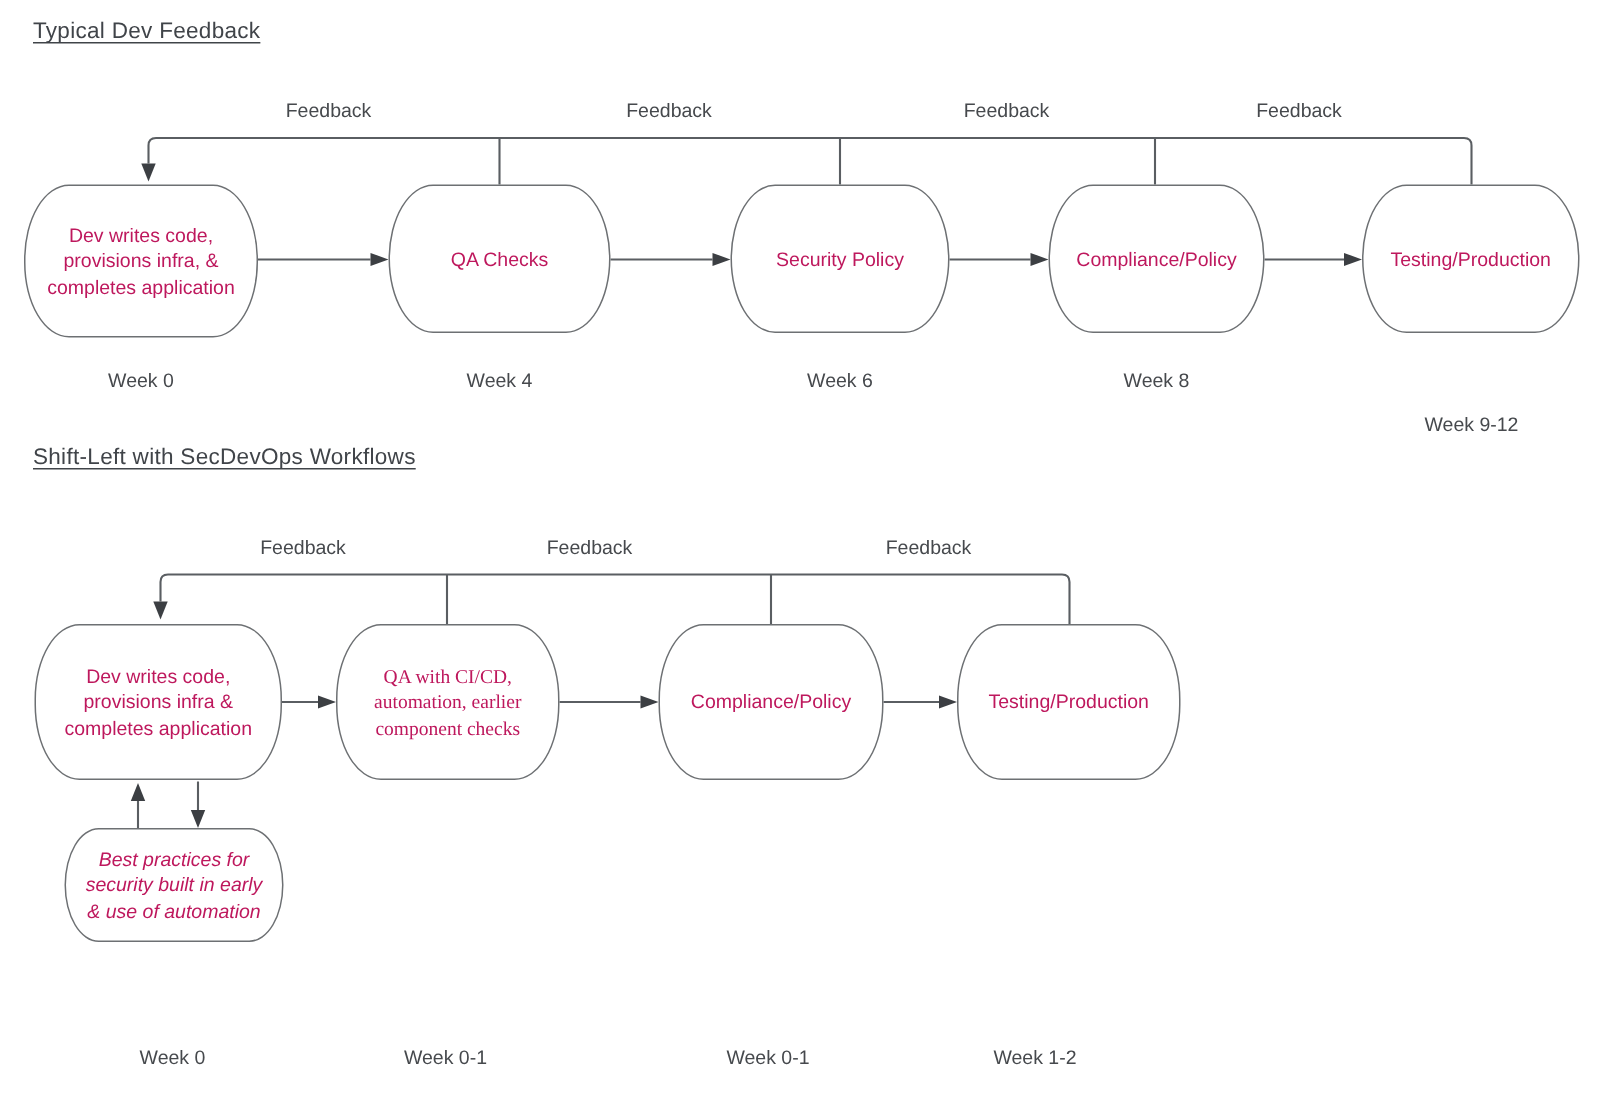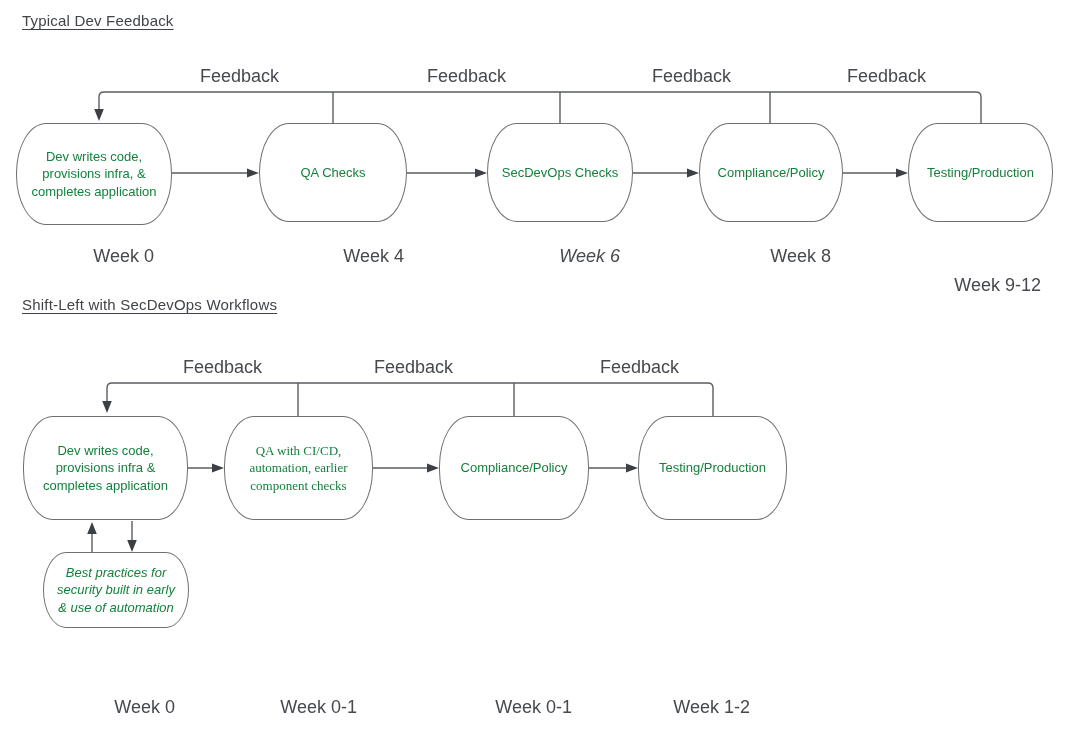--- a/index.html
+++ b/index.html
@@ -28,29 +28,29 @@
     background: #ffffff;
     display: flex;
     align-items: center;
     justify-content: center;
     text-align: center;
     box-sizing: border-box;
   }
   .node-label {
     font-size: 13px;
     line-height: 1.35;
-    color: #15803d;
+    color: #be185d;
     white-space: pre-line;
     padding: 0 4px;
   }
   .week-label, .feedback-label {
     position: absolute;
     width: 120px;
-    text-align: right;
-    font-size: 18px;
+    text-align: center;
+    font-size: 13px;
     color: #46494d;
     white-space: nowrap;
   }
   .connector-layer {
     position: absolute;
     left: 0; top: 0;
     width: 1080px; height: 732px;
   }
   .connector-layer path { stroke: #5a5e62; stroke-width: 1.4; fill: none; }
   .connector-layer polygon { fill: #3c3f43; stroke: none; }
@@ -104,32 +104,32 @@
 
   <div class="node" style="left:16px; top:123px; width:156px; height:102px;">
     <span class="node-label">Dev writes code,
 provisions infra, &amp;
 completes application</span>
   </div>
   <div class="node" style="left:259px; top:123px; width:148px; height:99px;">
     <span class="node-label">QA Checks</span>
   </div>
   <div class="node" style="left:487px; top:123px; width:146px; height:99px;">
-    <span class="node-label">SecDevOps Checks</span>
+    <span class="node-label">Security Policy</span>
   </div>
   <div class="node" style="left:699px; top:123px; width:144px; height:99px;">
     <span class="node-label">Compliance/Policy</span>
   </div>
   <div class="node" style="left:908px; top:123px; width:145px; height:99px;">
     <span class="node-label">Testing/Production</span>
   </div>
 
   <div class="week-label" style="left:34px; top:246px;">Week 0</div>
-  <div class="week-label" style="left:284px; top:246px;">Week 4</div>
-  <div class="week-label" style="left:500px; top:246px;font-style:italic;">Week 6</div>
+  <div class="week-label" style="left:273px; top:246px;">Week 4</div>
+  <div class="week-label" style="left:500px; top:246px;">Week 6</div>
   <div class="week-label" style="left:711px; top:246px;">Week 8</div>
   <div class="week-label" style="left:921px; top:246px;margin-top:29px;">Week 9-12</div>
 
   <div class="section-title" style="left:22px; top:296px;">Shift-Left with SecDevOps Workflows</div>
 
   <div class="feedback-label" style="left:142px; top:357px;">Feedback</div>
   <div class="feedback-label" style="left:333px; top:357px;">Feedback</div>
   <div class="feedback-label" style="left:559px; top:357px;">Feedback</div>
 
   <div class="node" style="left:23px; top:416px; width:165px; height:104px;">

